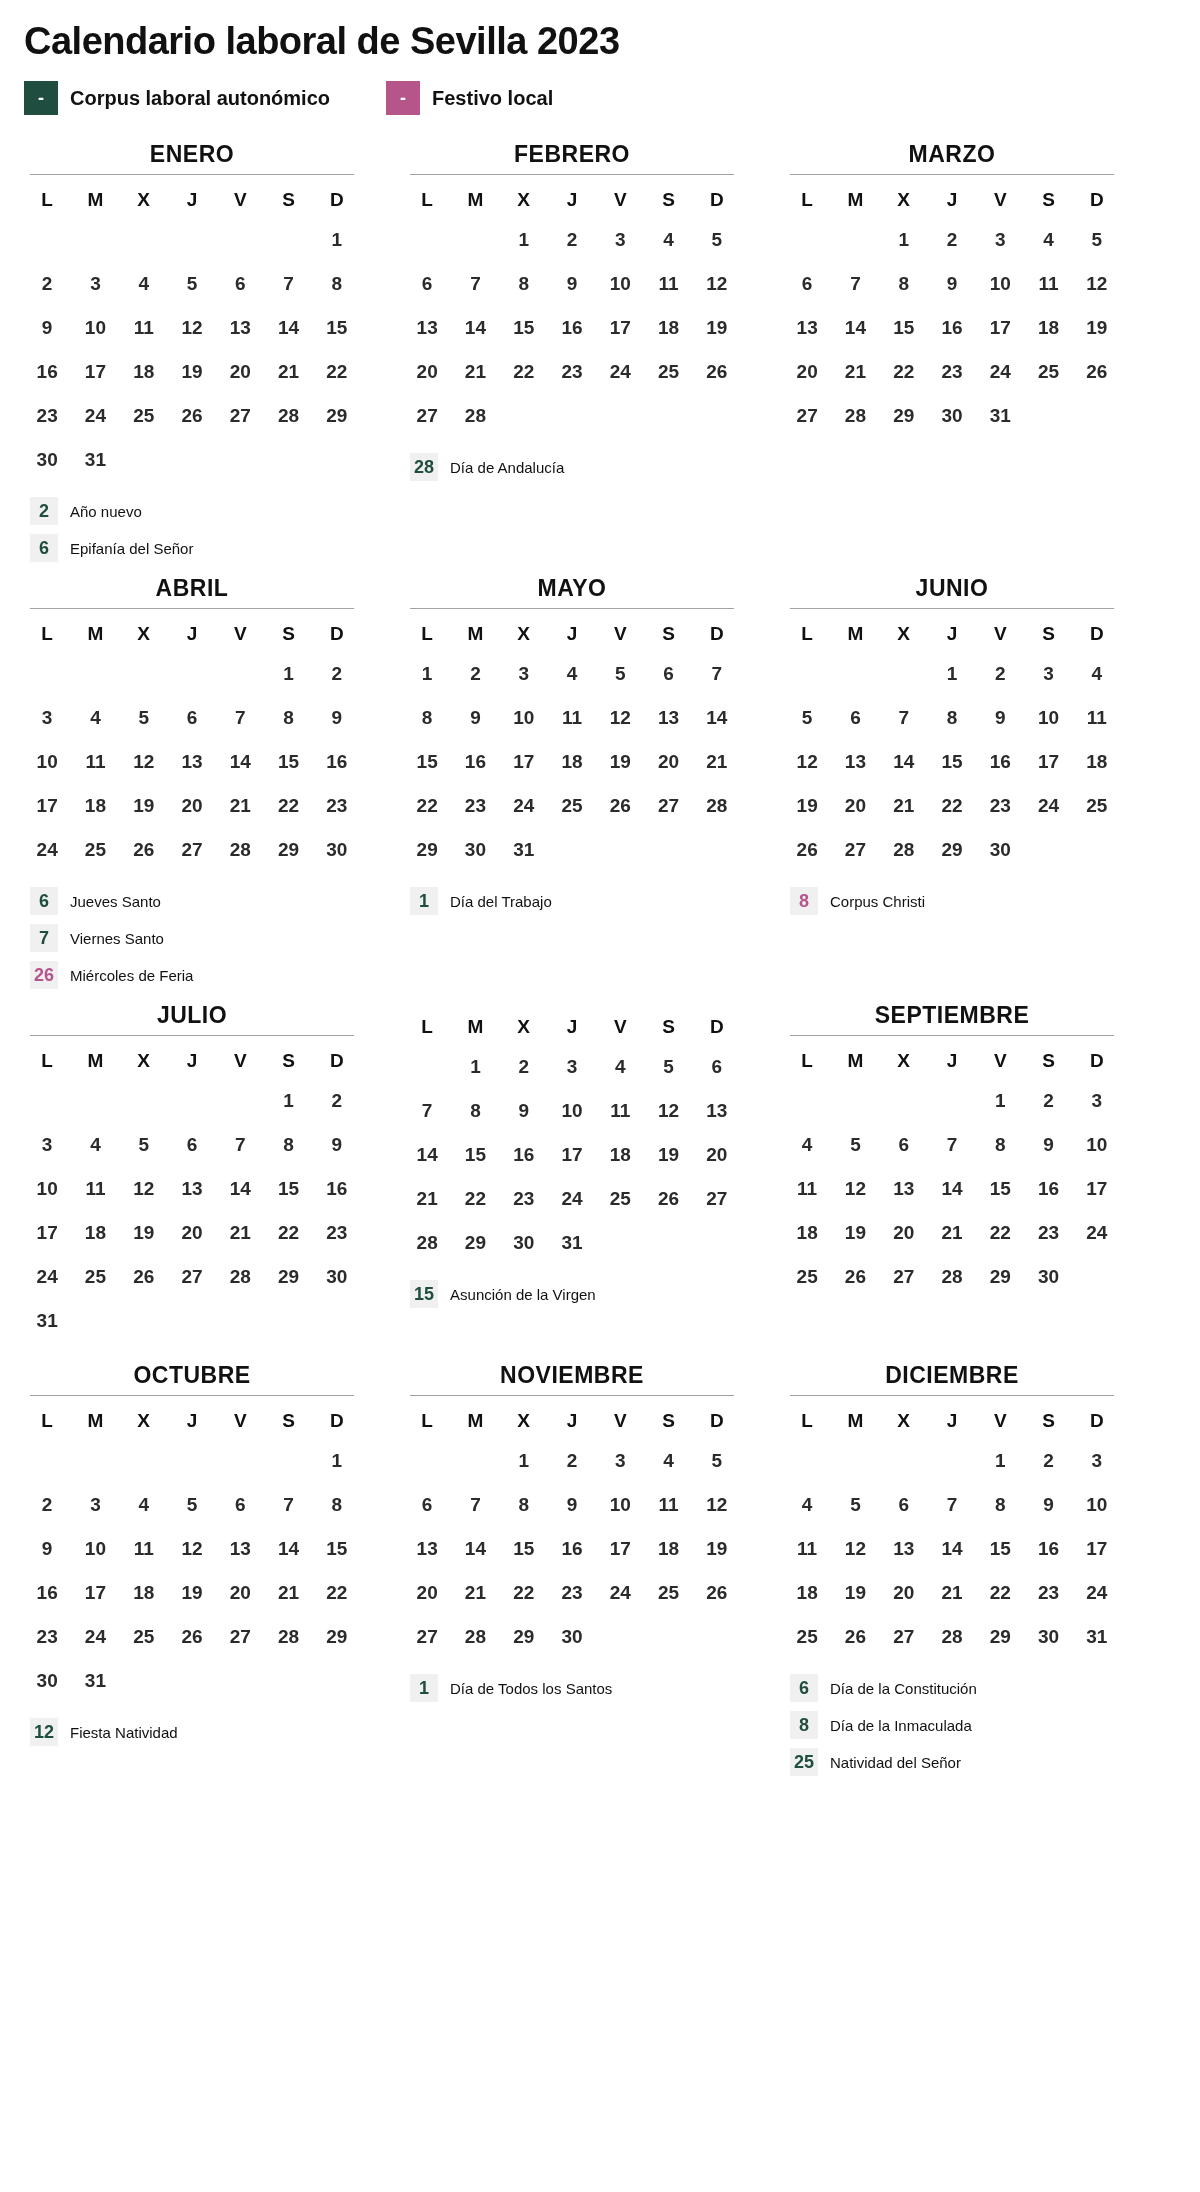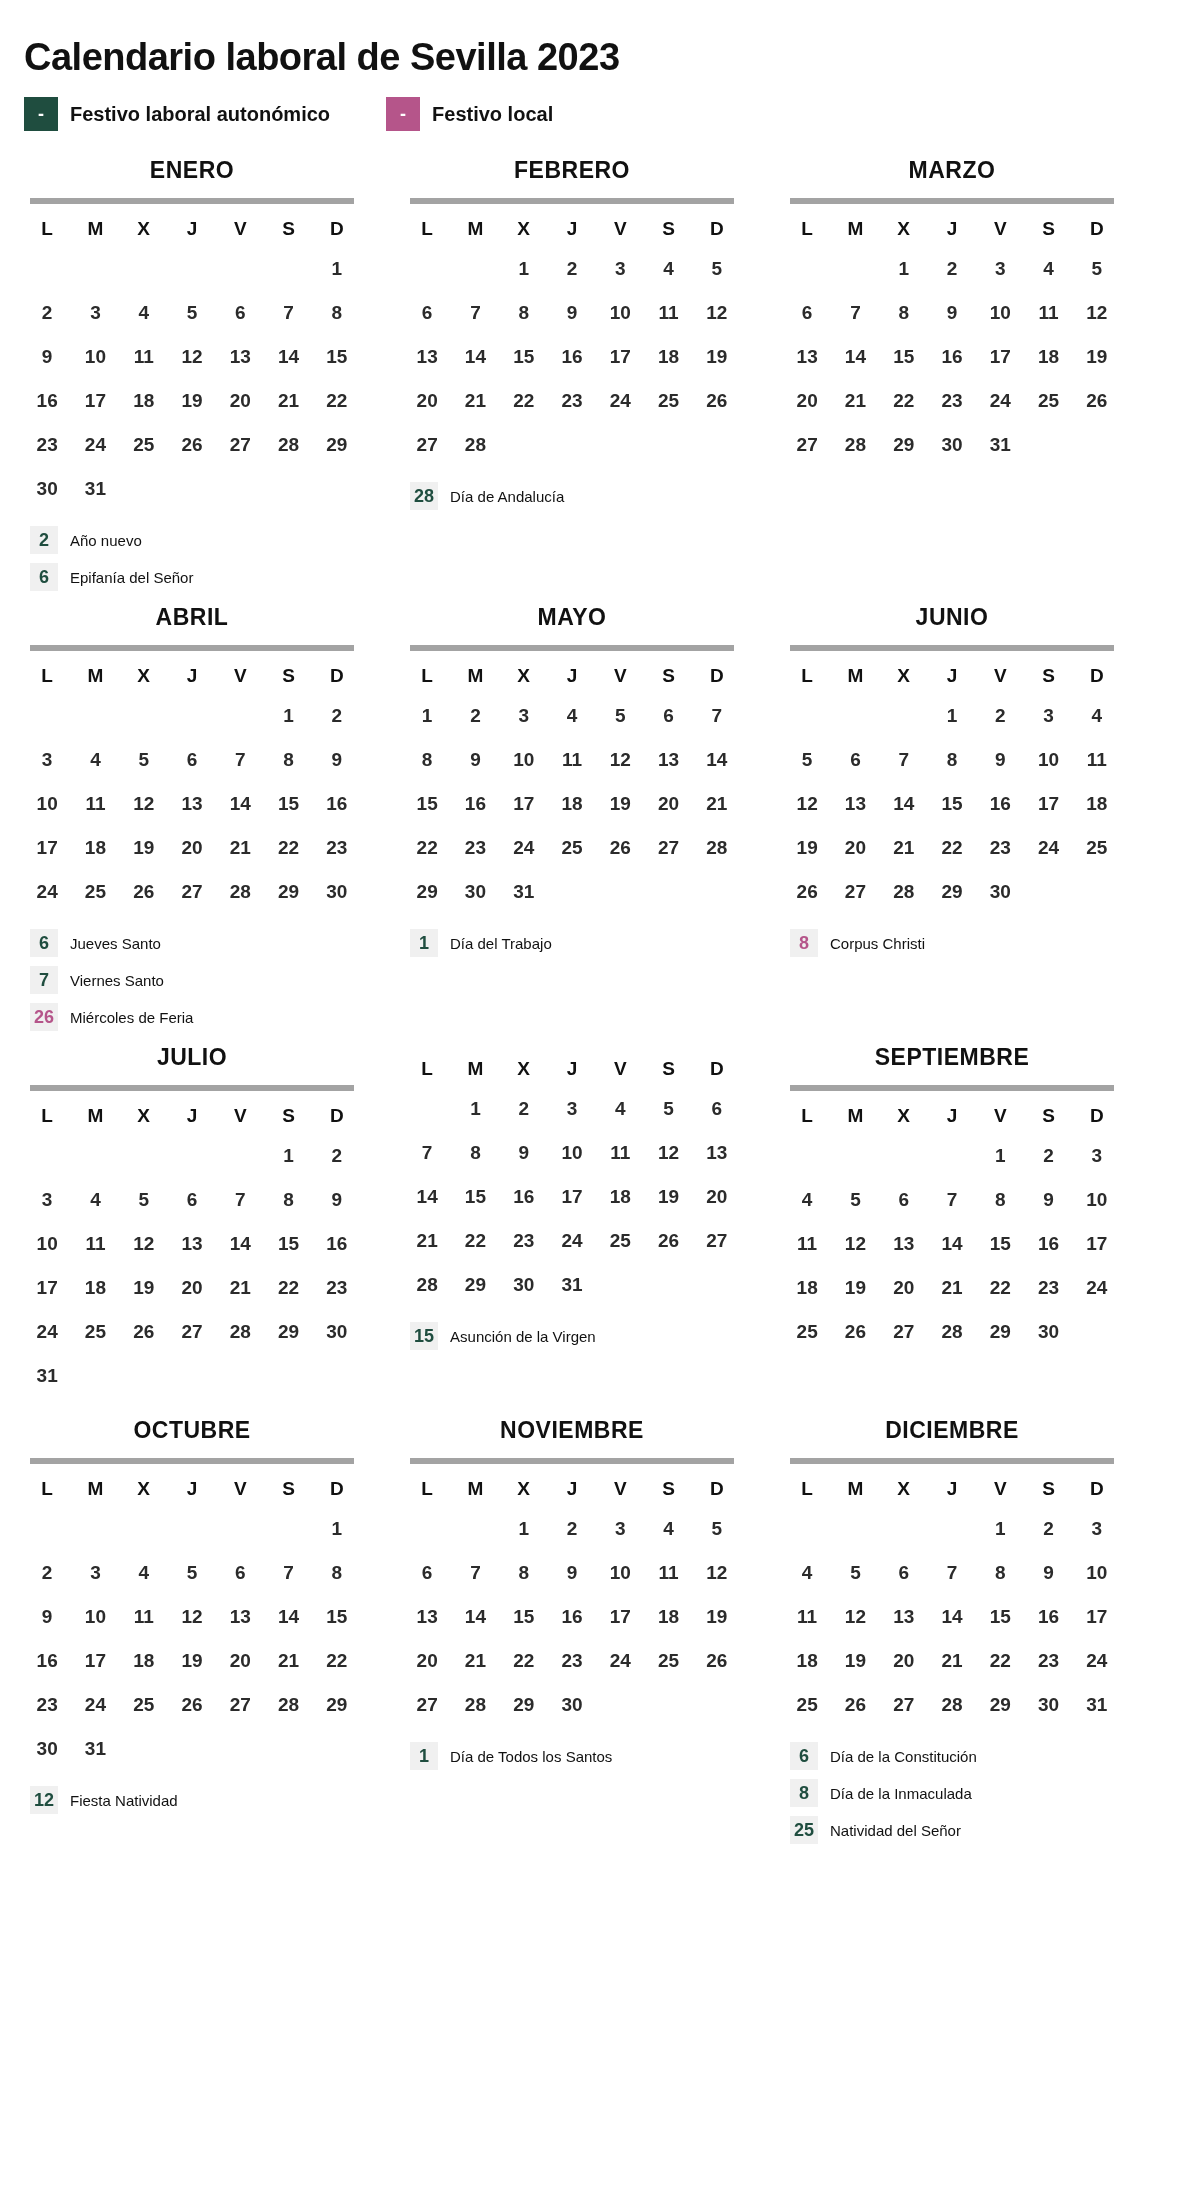--- a/index.html
+++ b/index.html
@@ -10,21 +10,20 @@
   body {
     width: 1200px;
     font-family: "Liberation Sans", sans-serif;
     color: #1a1a1a;
     -webkit-font-smoothing: antialiased;
   }
   .page {
     width: 1108px;
     box-sizing: border-box;
     padding: 14px 22px 30px 22px;
-    margin-top: 16px;
   }
   .title {
     font-size: 38px;
     font-weight: bold;
     letter-spacing: -0.5px;
     margin: 6px 0 18px 2px;
     color: #111111;
   }
   .legend {
     display: flex;
@@ -66,22 +65,22 @@
   }
   .month-block {
     margin-bottom: 4px;
   }
   .month-name {
     text-align: center;
     font-size: 23px;
     font-weight: bold;
     letter-spacing: 0.5px;
     color: #111111;
-    padding-bottom: 14px;
-    border-bottom: 6px solid #a3a3a3;
+    padding-bottom: 6px;
+    border-bottom: 1px solid #a3a3a3;
     margin: 0 8px 0 8px;
   }
   table.cal {
     border-collapse: separate;
     border-spacing: 2px;
     margin: 6px auto 0 auto;
     table-layout: fixed;
     width: 340px;
   }
   table.cal th {
@@ -143,21 +142,21 @@
 </head>
 <body>
 
 <div class="page">
 
   <div class="title">Calendario laboral de Sevilla 2023</div>
 
   <div class="legend">
     <div class="legend-item">
       <span class="legend-swatch swatch-auto">-</span>
-      <span class="legend-label">Festivo laboral autonómico</span>
+      <span class="legend-label">Corpus laboral autonómico</span>
     </div>
     <div class="legend-item">
       <span class="legend-swatch swatch-local">-</span>
       <span class="legend-label">Festivo local</span>
     </div>
   </div>
 
   <div class="grid" id="months-grid">
       <div class="month-block">
         <div class="month-name">ENERO</div>

